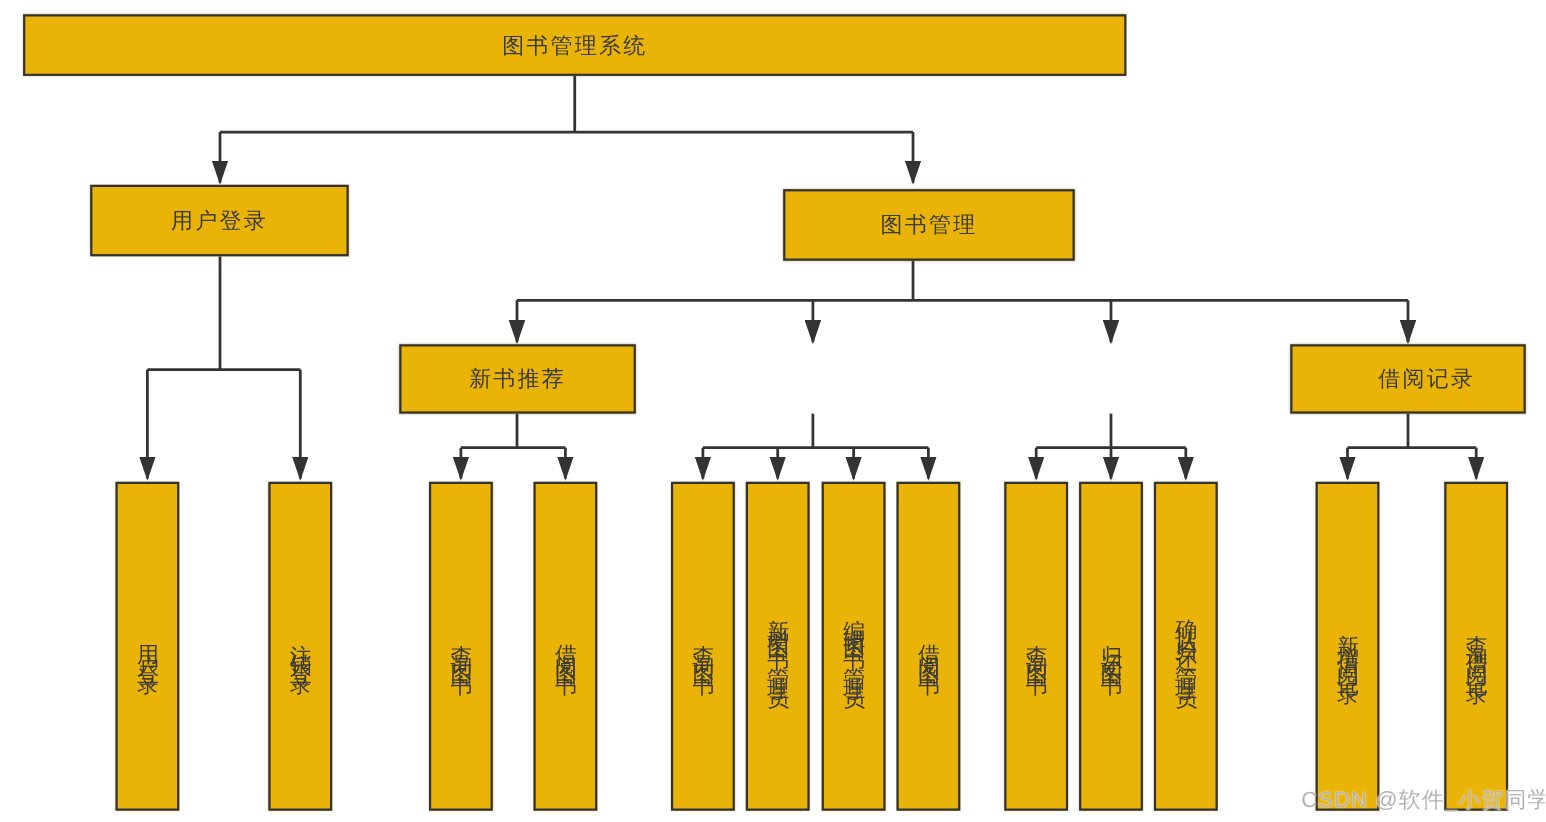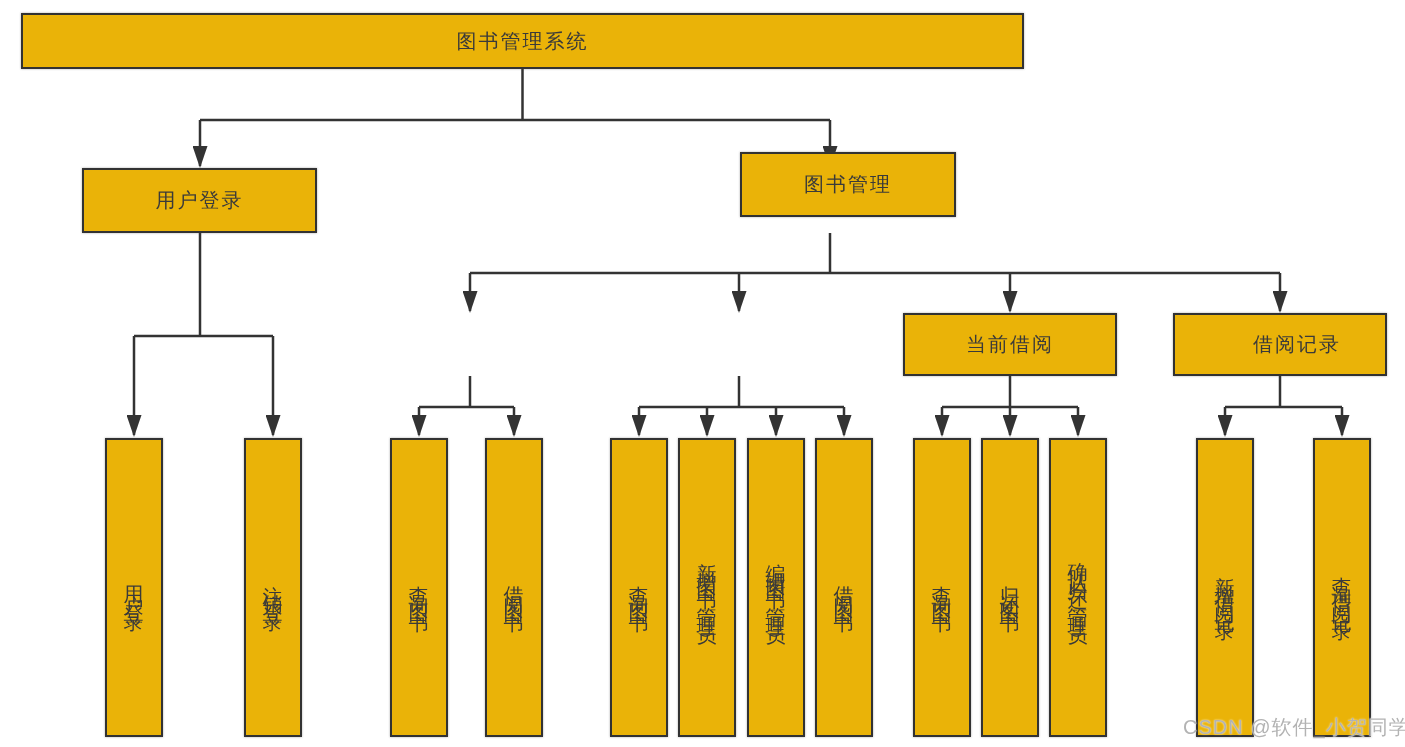--- a/index.html
+++ b/index.html
@@ -42,21 +42,21 @@
     writing-mode: vertical-rl;
     text-orientation: mixed;
     letter-spacing: 9px;
     font-size: 20px;
     line-height: 1.0;
   }
   
   .n-root  { left: 21px;  top: 13px;  width: 1003px; height: 56px; }
   
   .n-login { left: 82px;  top: 168px; width: 235px; height: 65px; }
-  .n-mgmt  { left: 712px; top: 152px; width: 216px; height: 65px; margin-left: 28px; }
+  .n-mgmt  { left: 712px; top: 172px; width: 265px; height: 65px; }
   
   .n-rec   { left: 363px;  top: 313px; width: 215px; height: 63px; }
   .n-bor   { left: 633px;  top: 313px; width: 212px; height: 63px; }
   .n-cur   { left: 903px;  top: 313px; width: 214px; height: 63px; }
   .n-hist  { left: 1173px; top: 313px; width: 214px; height: 63px; padding-left: 34px; }
   
   .leaf { top: 438px; width: 58px; height: 299px; }
   .l-a1 { left: 105px; }
   .l-a2 { left: 244px; }
   .l-b1 { left: 390px; }
@@ -141,22 +141,22 @@
     <span>图书管理系统</span>
   </div>
 
   <div class="node n-login">
     <span>用户登录</span>
   </div>
   <div class="node n-mgmt">
     <span>图书管理</span>
   </div>
 
-  <div class="node n-cur">
-    <span>当前借阅</span>
+  <div class="node n-rec">
+    <span>新书推荐</span>
   </div>
   <div class="node n-hist">
     <span>借阅记录</span>
   </div>
 
   <div class="node leaf l-a1">
     <span>用户登录</span>
   </div>
   <div class="node leaf l-a2">
     <span>注销登录</span>

